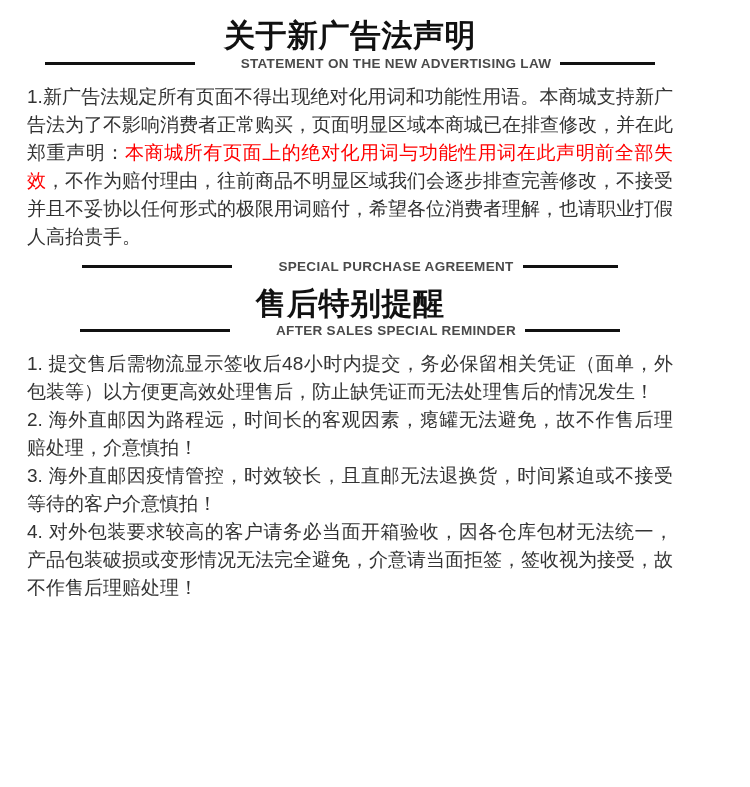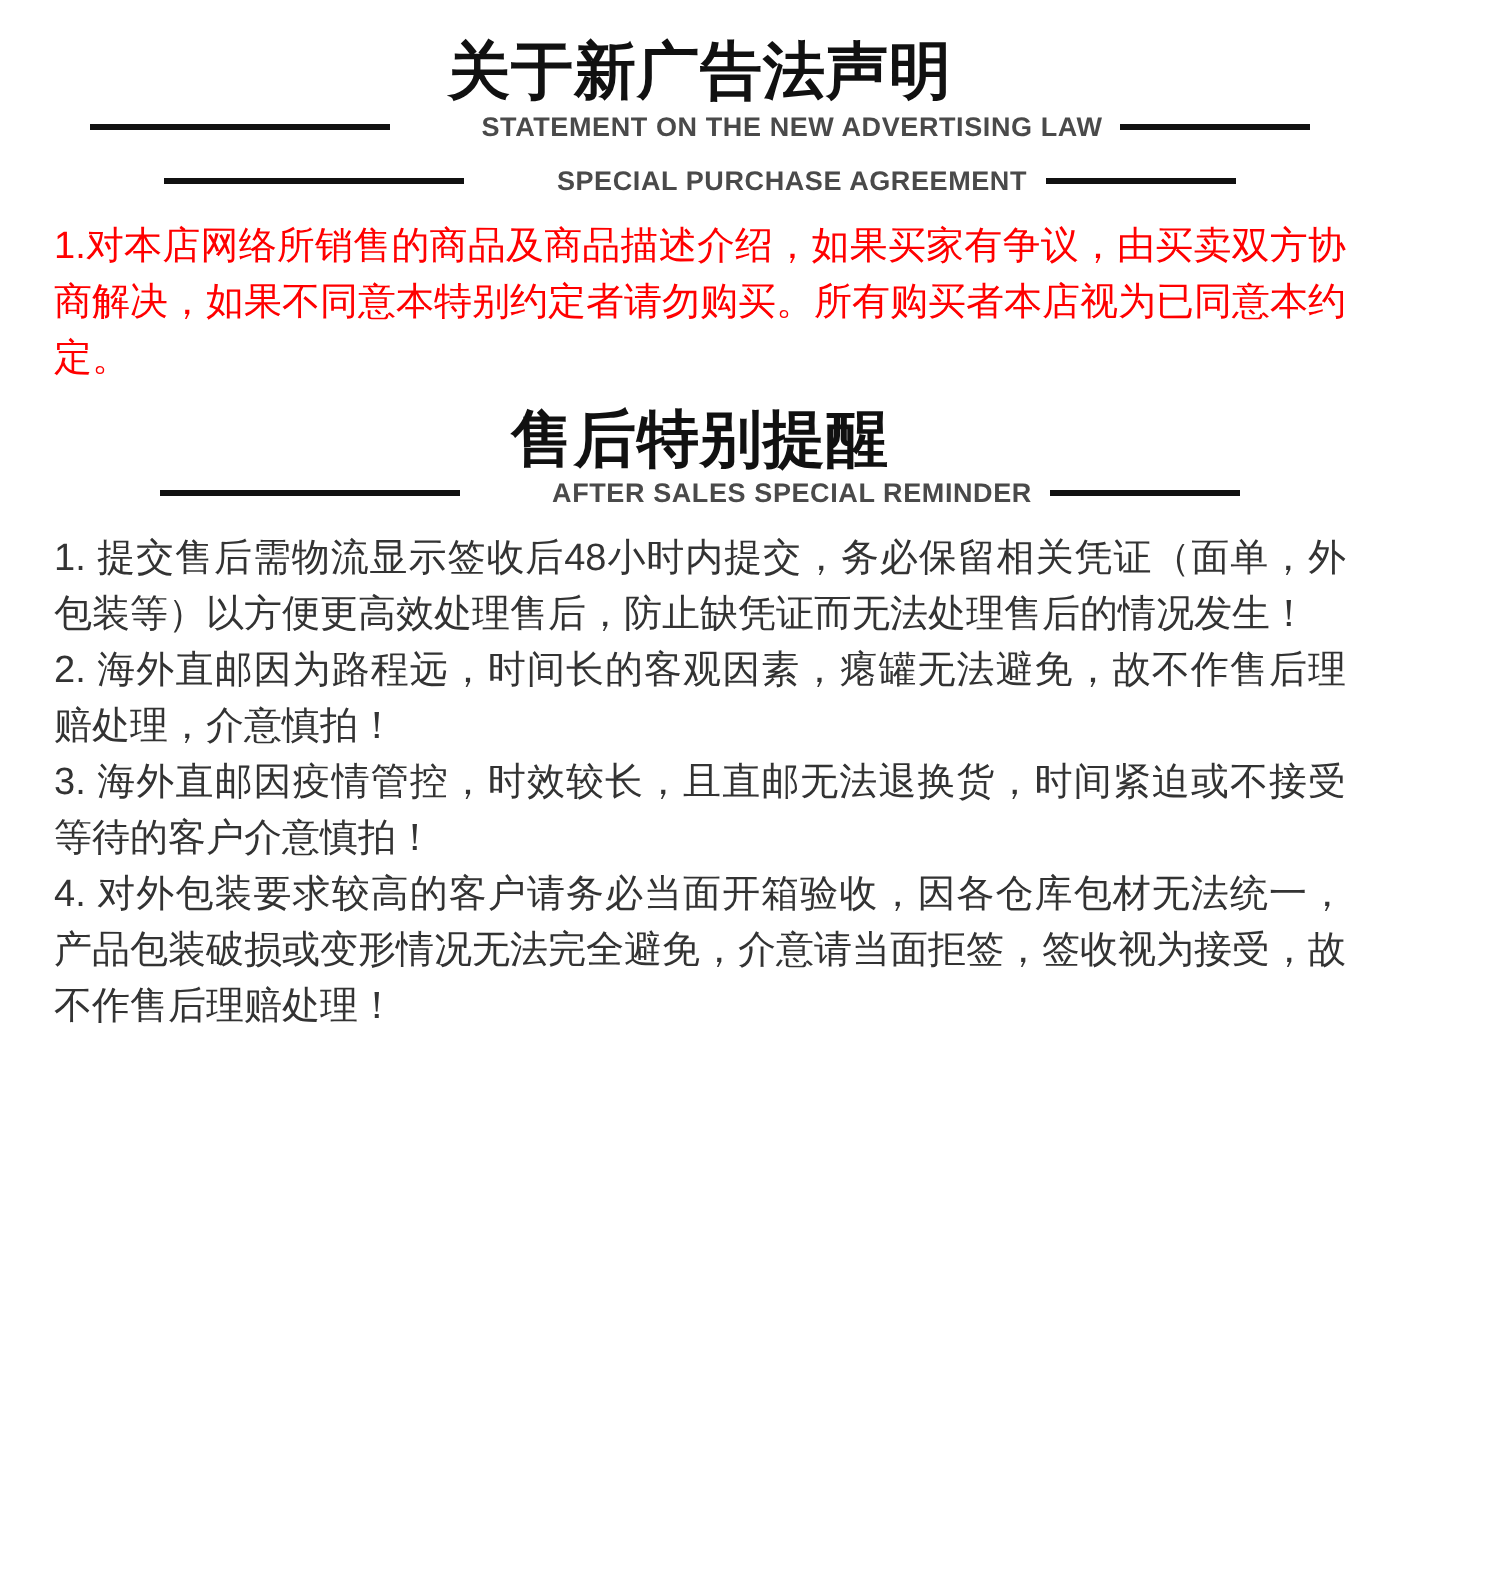--- a/index.html
+++ b/index.html
@@ -72,29 +72,29 @@
 
 <div class="page">
 
   <section class="sec">
     <h1 class="sec-title">关于新广告法声明</h1>
     <div class="subtitle-row">
       <span class="rule rule-left"></span>
       <span class="subtitle-text">STATEMENT ON THE NEW ADVERTISING LAW</span>
       <span class="rule rule-right"></span>
     </div>
+    <p class="para"><span>1.新广告法规定所有页面不得出现绝对化用词和功能性用语。本商城支持新广告法为了不影响消费者正常购买，页面明显区域本商城已在排查修改，并在此郑重声明：</span><span class="red">本商城所有页面上的绝对化用词与功能性用词在此声明前全部失效</span><span>，不作为赔付理由，往前商品不明显区域我们会逐步排查完善修改，不接受并且不妥协以任何形式的极限用词赔付，希望各位消费者理解，也请职业打假人高抬贵手。</span></p>
   </section>
 
   <section class="sec">
     <div class="subtitle-row">
       <span class="rule rule-left"></span>
       <span class="subtitle-text">SPECIAL PURCHASE AGREEMENT</span>
       <span class="rule rule-right"></span>
     </div>
-    <p class="para"><span class="red">1.对本店网络所销售的商品及商品描述介绍，如果买家有争议，由买卖双方协商解决，如果不同意本特别约定者请勿购买。所有购买者本店视为已同意本约定。</span></p>
   </section>
 
   <section class="sec">
     <h1 class="sec-title">售后特别提醒</h1>
     <div class="subtitle-row">
       <span class="rule rule-left"></span>
       <span class="subtitle-text">AFTER SALES SPECIAL REMINDER</span>
       <span class="rule rule-right"></span>
     </div>
     <p class="para"><span>1. 提交售后需物流显示签收后48小时内提交，务必保留相关凭证（面单，外包装等）以方便更高效处理售后，防止缺凭证而无法处理售后的情况发生！</span></p>

